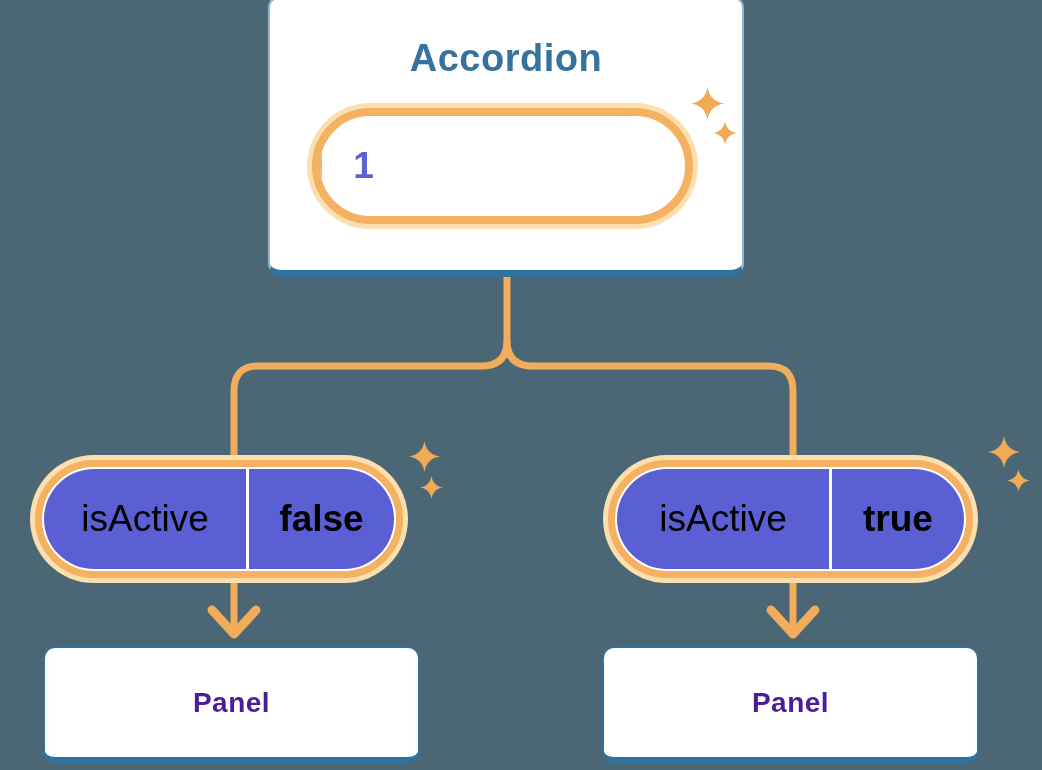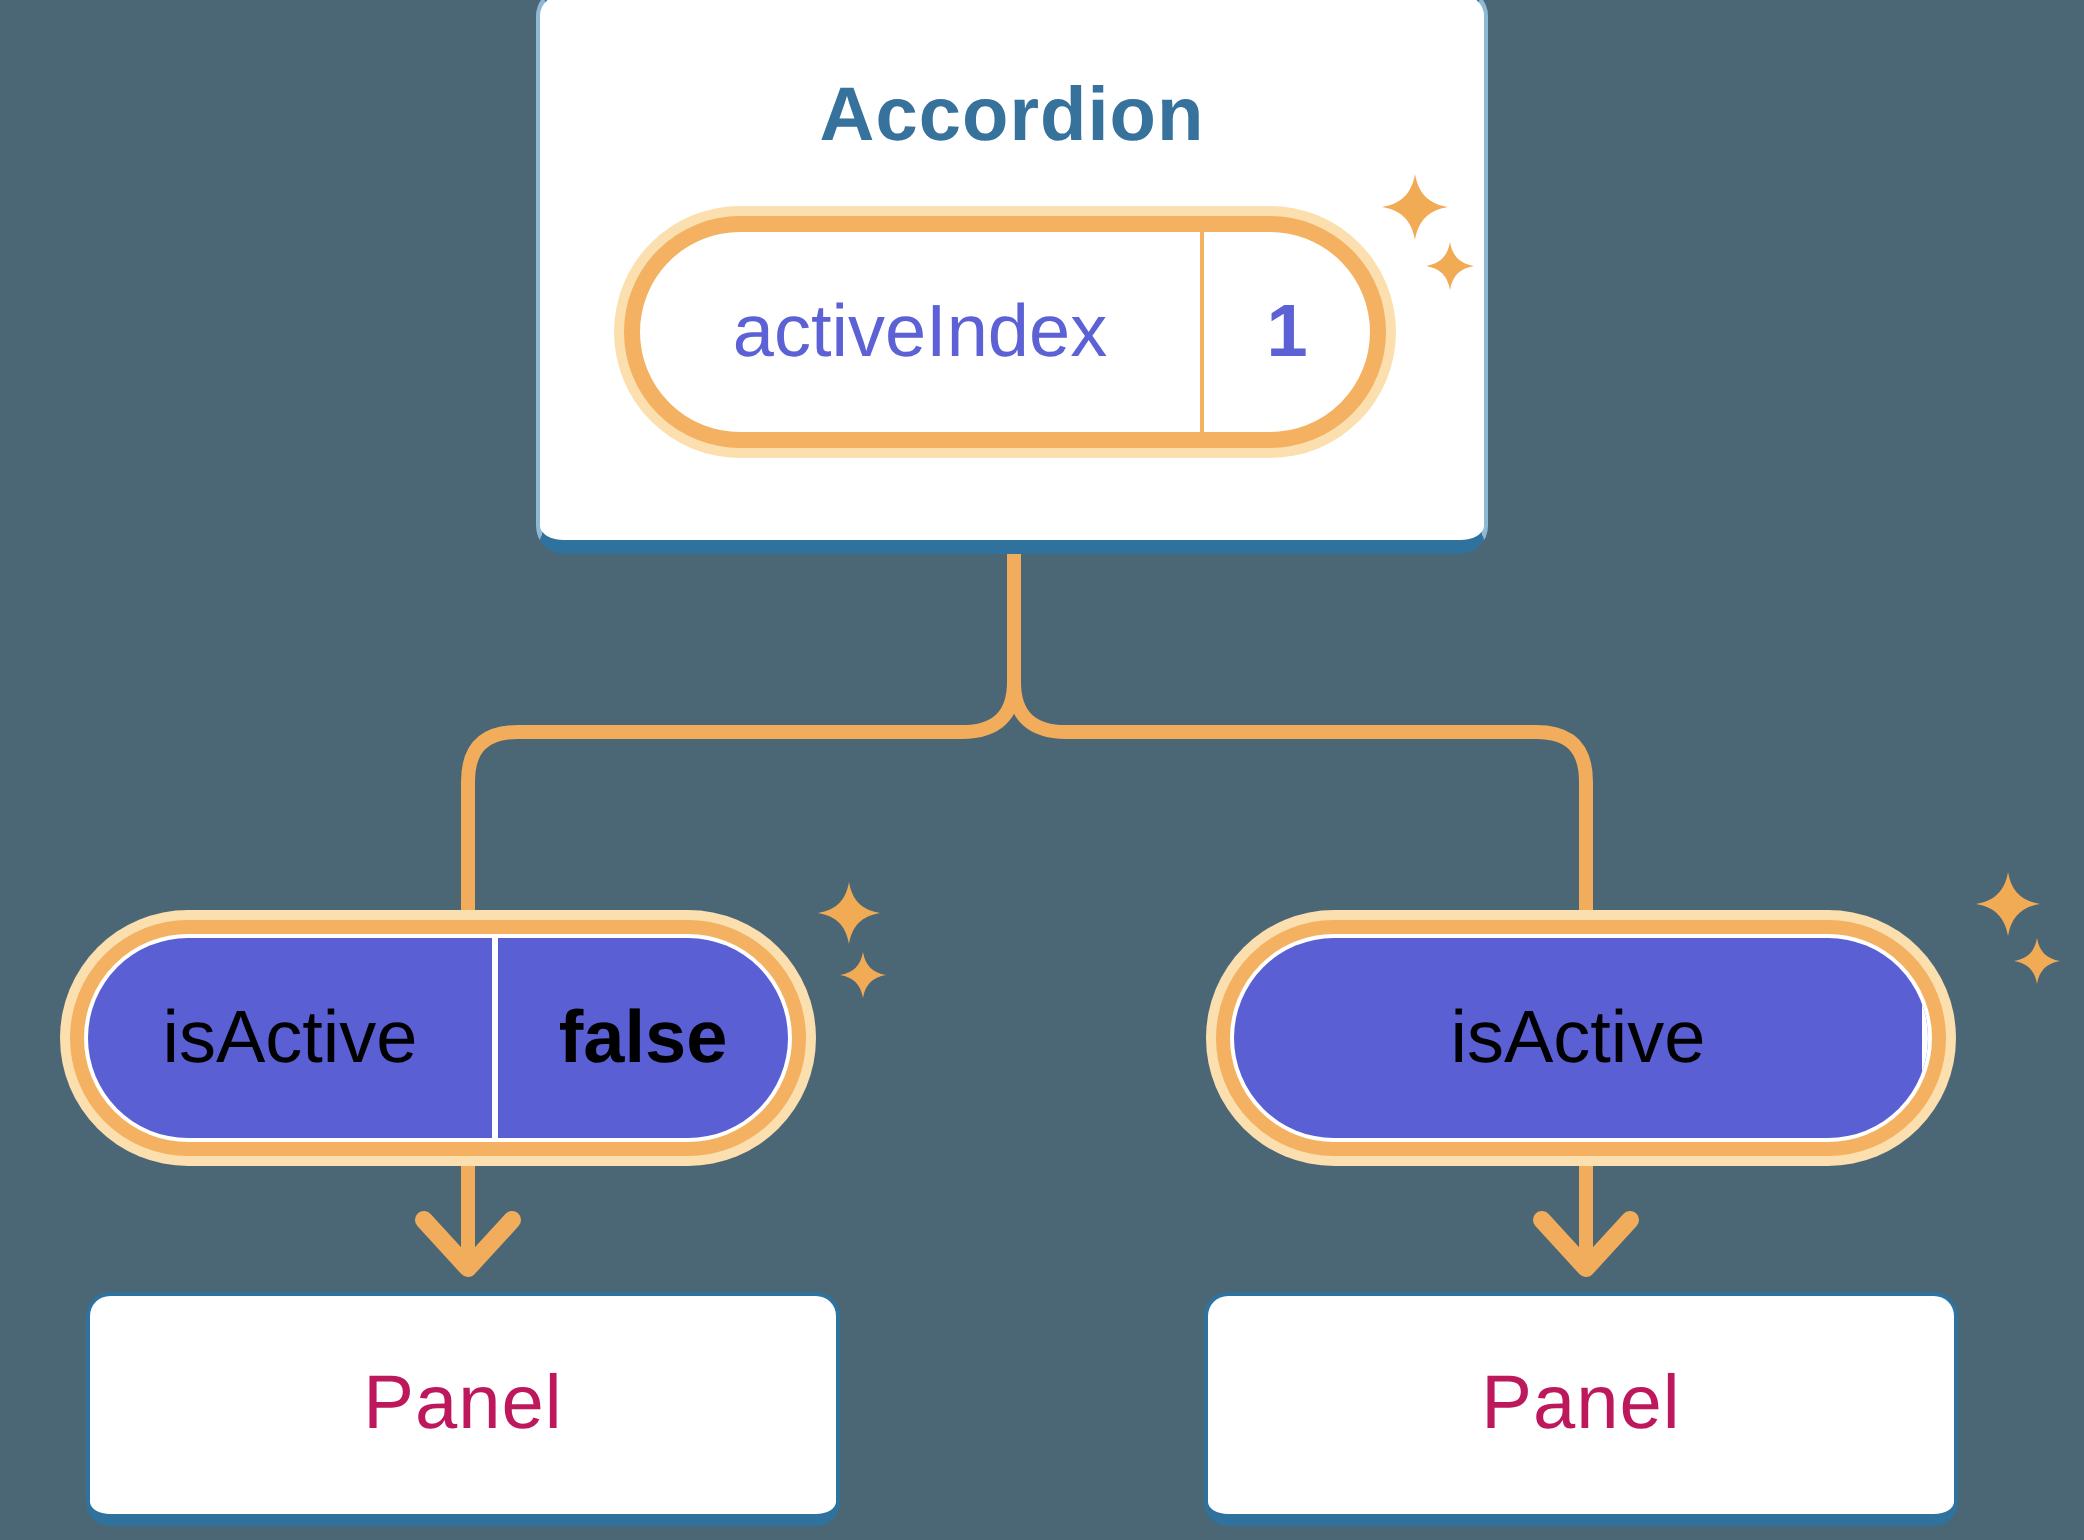--- a/index.html
+++ b/index.html
@@ -53,24 +53,24 @@
     top: 646px;
     border-bottom-width: 6px;
     border-radius: 12px;
     display: flex;
     align-items: center;
     justify-content: center;
   }
   #panel-left  { left: 43px; }
   #panel-right { left: 602px; }
   .panel-title {
-    font-size: 38px;
-    font-weight: 400;
+    font-size: 28px;
+    font-weight: 700;
     letter-spacing: 0.5px;
-    color: #be185d;
+    color: #4c1d95;
   }
   
   .pill-outer {
     position: absolute;
     box-sizing: border-box;
     background: #fbdfae;
     border-radius: 999px;
     padding: 5px;
     z-index: 2;
   }
@@ -156,41 +156,41 @@
       <path d="M771 610 L793 634 L815 610"></path>
     </g>
   </svg>
 
   <div class="card" id="accordion-card">
     <div class="card-title" id="accordion-title">Accordion</div>
   </div>
 
   <div class="pill-outer" id="state-pill">
     <div class="pill-ring">
-      <div class="pill-label">activeIndex</div>
       <div class="pill-divider"></div>
       <div class="pill-value">1</div>
     </div>
   </div>
 
   <div class="pill-outer prop-pill" id="prop-pill-left">
     <div class="pill-ring">
       <div class="prop-core">
         <div class="pill-label">isActive</div>
         <div class="pill-divider"></div>
         <div class="pill-value">false</div>
       </div>
     </div>
   </div>
 
   <div class="pill-outer prop-pill" id="prop-pill-right">
     <div class="pill-ring">
       <div class="prop-core">
         <div class="pill-label">isActive</div>
         <div class="pill-divider"></div>
+        <div class="pill-value">true</div>
       </div>
     </div>
   </div>
 
   <div class="card panel-card" id="panel-left">
     <div class="panel-title">Panel</div>
   </div>
   <div class="card panel-card" id="panel-right">
     <div class="panel-title">Panel</div>
   </div>

